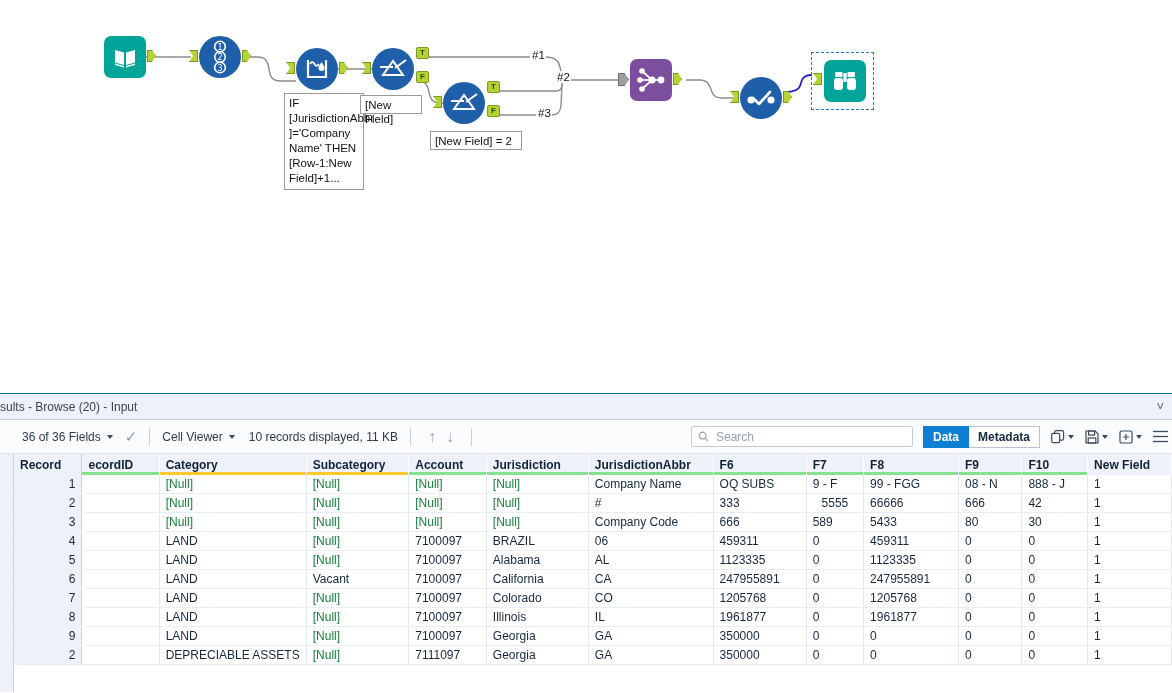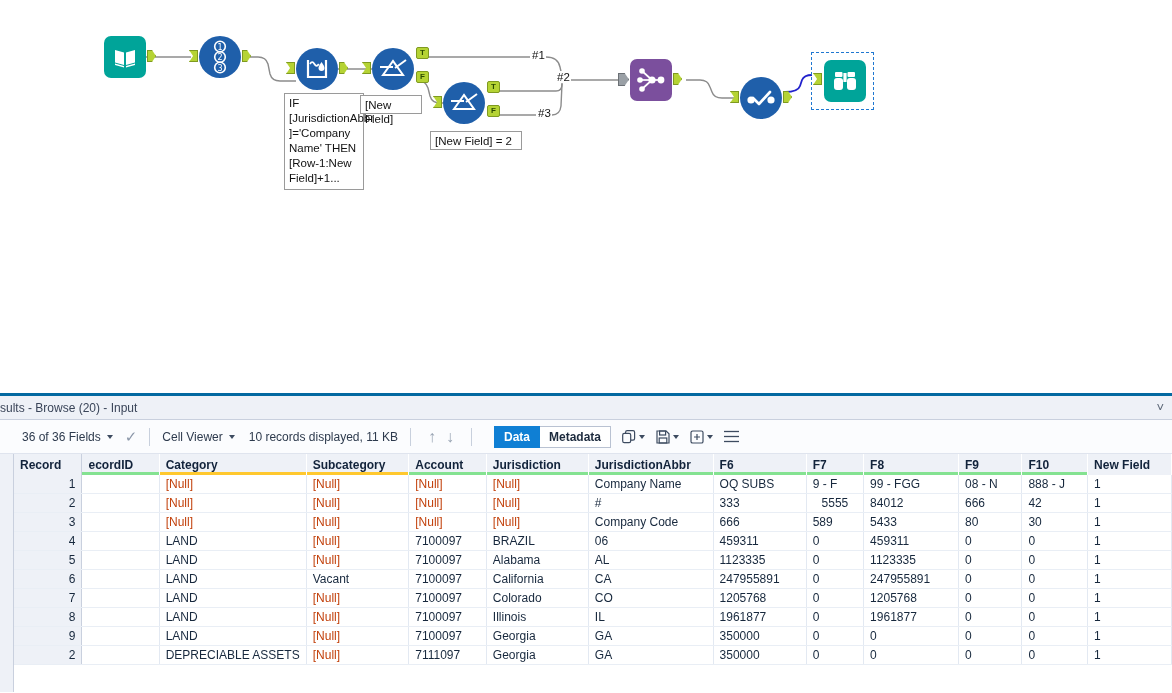--- a/index.html
+++ b/index.html
@@ -56,21 +56,21 @@
     white-space:pre-line;
   }
   .annot.plain { border:1px solid #9a9a9a; }
   .lbl-num {
     position:absolute; font-size:11.5px; color:#121212; background:#fff; padding:0 1px;
   }
 
   
   .results { position:absolute; left:0; top:393px; width:1172px; height:300px; background:#ffffff; }
   .res-title {
-    height:27px; background:#eef1f7; border-top:3px solid #0369a1;
+    height:27px; background:#eef1f7; border-top:1px solid #0369a1;
     border-bottom:1px solid #c9d0de; display:flex; align-items:center;
     padding-left:0px; font-size:12px; color:#3a4559;
   }
   .res-title .chev { margin-left:auto; margin-right:8px; color:#5c6777; font-size:13px; }
 
   .toolbar {
     height:34px; display:flex; align-items:center; gap:0px;
     background:#fbfcfe; border-bottom:1px solid #dfe4ee; padding-left:22px;
   }
   .tb-item { display:flex; align-items:center; font-size:12px; color:#2d3a4d; white-space:nowrap; }
@@ -116,21 +116,21 @@
   table.grid th .ubar { position:absolute; left:0; right:0; bottom:0; height:3px; }
   table.grid td {
     background:#ffffff; padding:2px 6px; height:18px; color:#17283d;
     border-right:1px solid #e3e9f2; border-bottom:1px solid #e9eef5;
     overflow:hidden; white-space:nowrap;
   }
   table.grid td.rec {
     background:#eef1f7; text-align:right; color:#17283d;
     border-right:1px solid #c9d0de;
   }
-  table.grid td.null { color:#c2410c; }
+  table.grid td.null { color:#15803d; }
   .hdr-row th.rec-h { border-right:1px solid #c9d0de; }
 
   
   .vstrip {
     position:absolute; left:0; top:420px; width:13px; height:80px;
     background:#eef1f7; border-right:1px solid #c9d0de;
   }
   .vtab { width:13px; height:30px; display:flex; align-items:center; justify-content:center; }
   .vtab.sel { border:1px solid #1f78d1; border-left:none; background:#fff; }
 </style>
@@ -326,20 +326,27 @@
       <div class="tb-item">
         <span>Cell Viewer</span>
         <span class="caret"></span>
       </div>
       <div class="tb-item" style="margin-left:14px;">10 records displayed, 11 KB</div>
       <div class="tb-sep"></div>
       <span class="arrow-btn">↑</span>
       <span class="arrow-btn">↓</span>
       <div class="tb-sep"></div>
 
+      <div class="search-wrap">
+        <svg width="11" height="11" viewBox="0 0 12 12" style="margin-right:5px;flex:none;">
+          <circle cx="5" cy="5" r="3.7" fill="none" stroke="#98a2b2" stroke-width="1.3"></circle>
+          <path d="M7.8 7.8 L11 11" stroke="#98a2b2" stroke-width="1.3"></path>
+        </svg>
+        <input placeholder="Search" style="">
+      </div>
 
       <div class="seg">
         <div class="on">Data</div>
         <div class="off">Metadata</div>
       </div>
 
       <div class="icon-btn">
         <svg width="14" height="14" viewBox="0 0 14 14">
           <rect x="0.7" y="3.4" width="8" height="9.2" rx="1.6" fill="none" stroke="#3d4b60" stroke-width="1.2"></rect>
           <path d="M3.6 3.4 V2.2 a1.6 1.6 0 0 1 1.6 -1.6 H11 a1.6 1.6 0 0 1 1.6 1.6 V8.6 a1.6 1.6 0 0 1 -1.6 1.6 H8.7" fill="none" stroke="#3d4b60" stroke-width="1.2"></path>
@@ -411,21 +418,21 @@
             <tr>
               <td class="rec" style="width: 70px;">2</td>
               <td style="width: 80px;"></td>
               <td class="null" style="width: 105px;">[Null]</td>
               <td class="null" style="width: 105px;">[Null]</td>
               <td class="null" style="width: 80px;">[Null]</td>
               <td class="null" style="width: 105px;">[Null]</td>
               <td style="width: 127px;">#</td>
               <td style="width: 96px;">333</td>
               <td style="width: 60px; text-align: center;">5555</td>
-              <td style="width: 98px;">84012</td>
+              <td style="width: 98px;">66666</td>
               <td style="width: 66px;">666</td>
               <td style="width: 68px;">42</td>
               <td style="width: 90px;">1</td>
             </tr>
             <tr>
               <td class="rec" style="width: 70px;">3</td>
               <td style="width: 80px;"></td>
               <td class="null" style="width: 105px;">[Null]</td>
               <td class="null" style="width: 105px;">[Null]</td>
               <td class="null" style="width: 80px;">[Null]</td>

